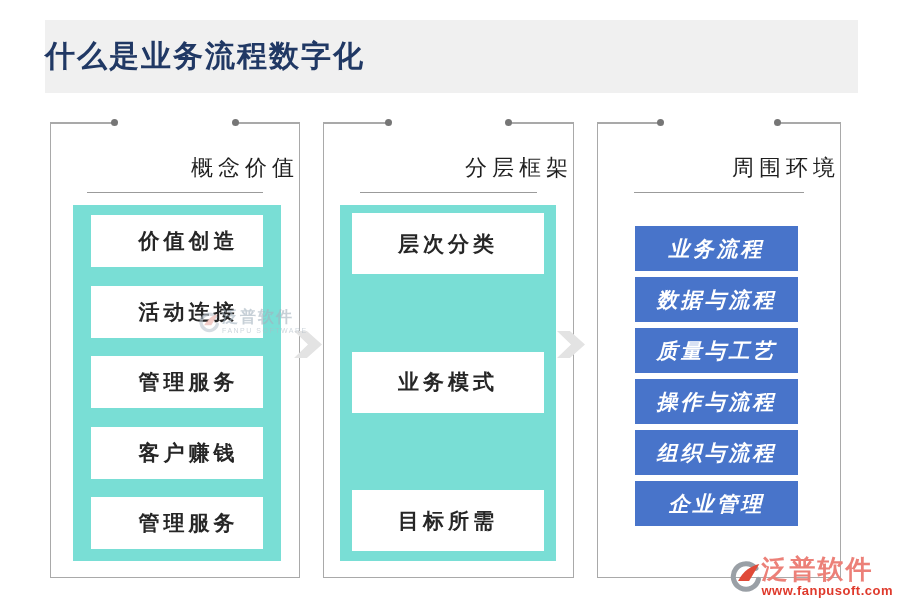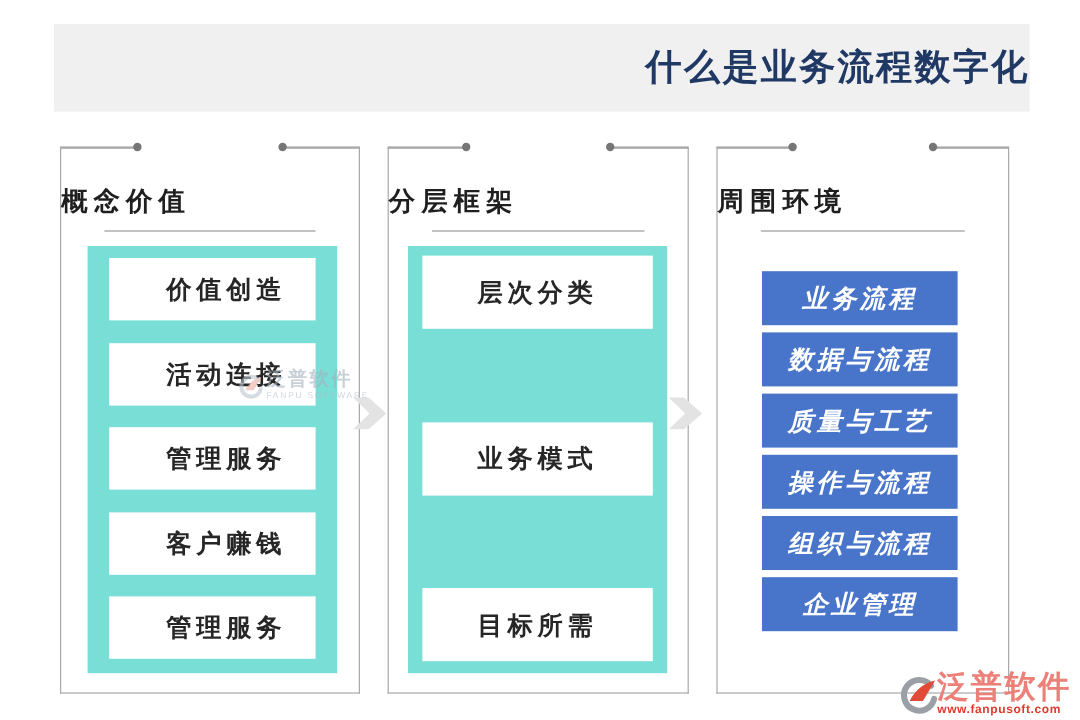--- a/index.html
+++ b/index.html
@@ -7,36 +7,36 @@
     --frame:#A9A9A9; --dot:#767676; --band:#F0F0F0;
     --ink:#1F1F1F; --arrow:#E3E3E3;
     --logo-red:#EC8078; --url-red:#DF3A2C;
   }
   *{box-sizing:border-box;}
   body{margin:0;background:#ffffff;font-family:"Liberation Serif","DejaVu Serif",serif;}
   .stage{position:relative;width:900px;height:600px;background:#ffffff;overflow:hidden;}
 
   
   .header-band{position:absolute;left:45px;top:20px;width:813px;height:73px;background:var(--band);
-    display:flex;align-items:center;justify-content:flex-end;}
+    display:flex;align-items:center;justify-content:flex-start;}
   .page-title{margin:0;font-size:30px;font-weight:700;color:var(--navy);letter-spacing:2px;}
 
   
   .col{position:absolute;top:123px;height:455px;
     border-left:1.5px solid var(--frame);border-right:1.5px solid var(--frame);border-bottom:1.5px solid var(--frame);}
   .col-1{left:50px;width:250px;}
   .col-2{left:323px;width:251px;}
   .col-3{left:597px;width:244px;}
   .tseg{position:absolute;top:-1px;height:1.5px;width:26%;background:var(--frame);}
   .tseg-l{left:-1px;} .tseg-r{right:-1px;}
   .tseg::after{content:"";position:absolute;top:-3px;width:7px;height:7px;border-radius:50%;background:var(--dot);}
   .tseg-l::after{right:-4px;} .tseg-r::after{left:-4px;}
 
-  .col-header{margin:0;position:absolute;top:30px;left:0;right:0;text-align:left;
-    font-size:22px;font-weight:700;letter-spacing:5px;color:var(--ink);}
+  .col-header{margin:0;position:absolute;top:30px;left:0;right:0;text-align:right;
+    font-size:22px;font-weight:400;letter-spacing:5px;color:var(--ink);}
   .col-underline{position:absolute;top:69px;left:36px;right:36px;border-bottom:1px solid #9B9B9B;}
 
   
   .teal-panel{position:absolute;top:82px;background:var(--teal);
     display:flex;flex-direction:column;justify-content:space-between;}
   .col-1 .teal-panel{left:22px;right:18px;bottom:16px;padding:10px 18px 12px;}
   .col-2 .teal-panel{left:16px;right:17px;bottom:16px;padding:8px 12px 10px;}
   .white-box{background:#ffffff;display:flex;align-items:center;justify-content:center;
     font-size:21px;font-weight:700;letter-spacing:4px;color:#262626;}
   .col-1 .white-box{height:52px;padding-left:23px;}
@@ -55,21 +55,21 @@
   
   .watermark{position:absolute;left:197px;top:309px;display:flex;align-items:flex-start;gap:3px;opacity:.6;z-index:5;}
   .watermark .wm-text{display:flex;flex-direction:column;line-height:1;}
   .wm-brand{font-size:16px;font-weight:700;letter-spacing:2px;color:#A3B2BE;}
   .wm-sub{font-size:7px;letter-spacing:1.5px;color:#AEBBC6;margin-top:2px;font-family:"Liberation Sans",sans-serif;}
 
   
   .footer-logo{position:absolute;right:7px;bottom:3px;display:flex;align-items:flex-start;z-index:5;}
   .fl-text{display:flex;flex-direction:column;line-height:1;}
   .fl-brand{font-size:26px;font-weight:700;letter-spacing:2px;color:var(--logo-red);}
-  .fl-url{font-size:10px;font-weight:700;color:var(--url-red);margin-top:1px;letter-spacing:.5px;
+  .fl-url{font-size:13px;font-weight:700;color:var(--url-red);margin-top:1px;letter-spacing:.5px;
     font-family:"Liberation Sans",sans-serif;}
   .swoosh{margin-top:2px;}
 </style>
 </head>
 <body>
 
 <div class="stage">
 
   <div class="header-band">
     <h1 class="page-title">什么是业务流程数字化</h1>

